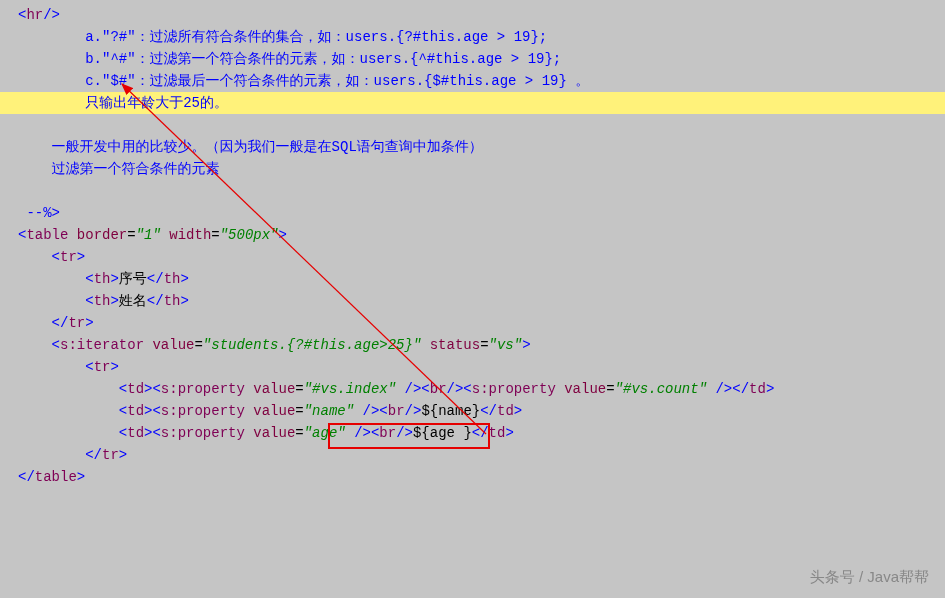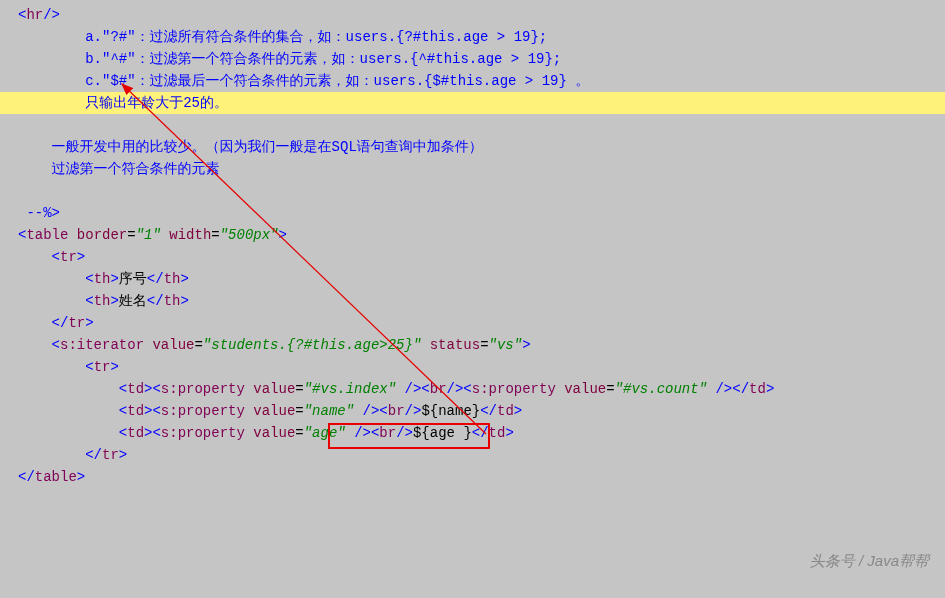--- a/index.html
+++ b/index.html
@@ -41,25 +41,24 @@
   }
   svg.arrow {
     position: absolute;
     top: 0;
     left: 0;
     pointer-events: none;
   }
   .watermark {
     position: absolute;
     right: 16px;
-    bottom: 26px;
+    bottom: 10px;
     font-family: Arial, 'Microsoft YaHei', sans-serif;
     font-size: 15px;
     color: #888;
-    font-style: italic;
     margin-left: 7px;
   }
 </style>
 </head>
 <body>
 
 <div class="code-area">
 
 <div class="line"><span class="blue">&lt;</span><span class="maroon">hr</span><span class="blue">/&gt;</span></div>
 

